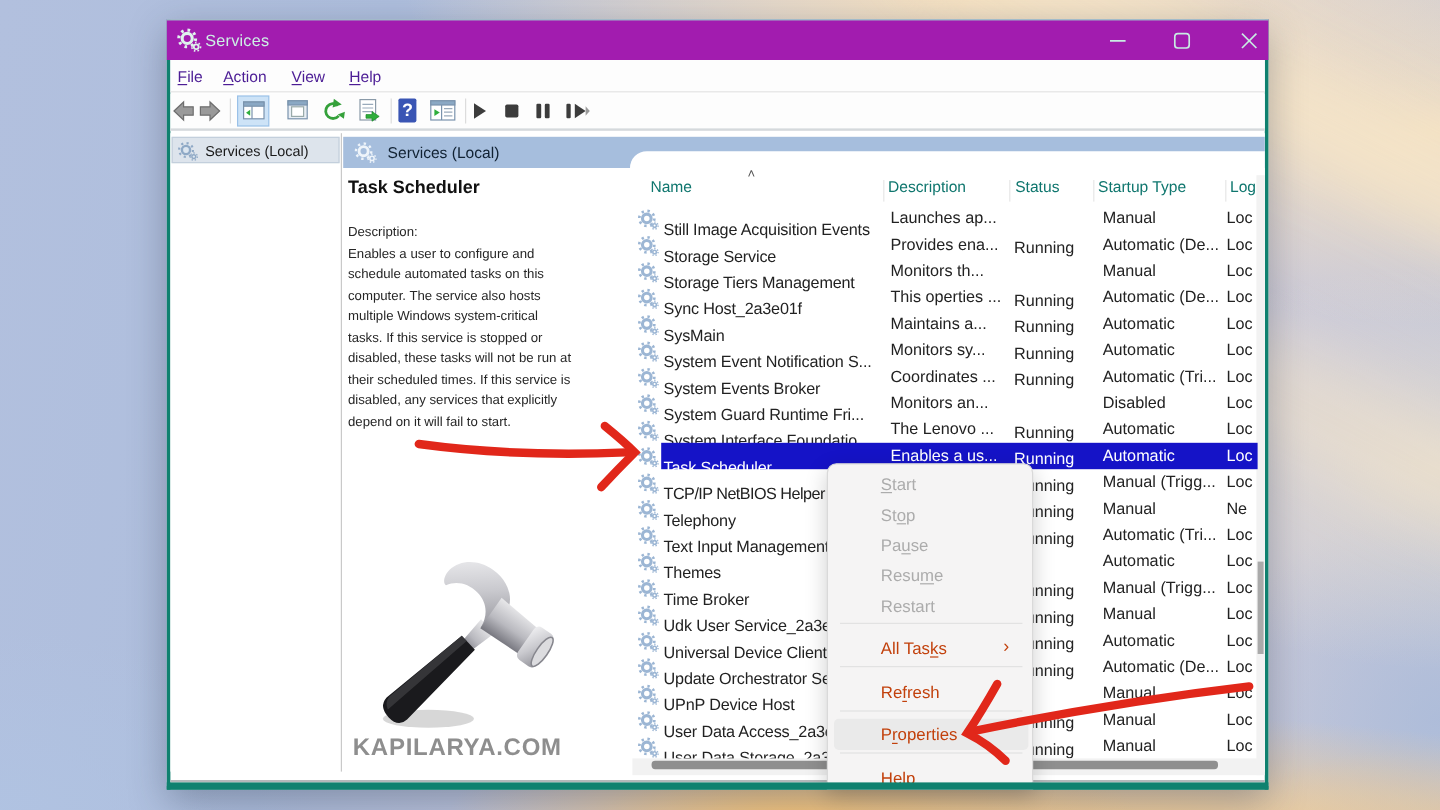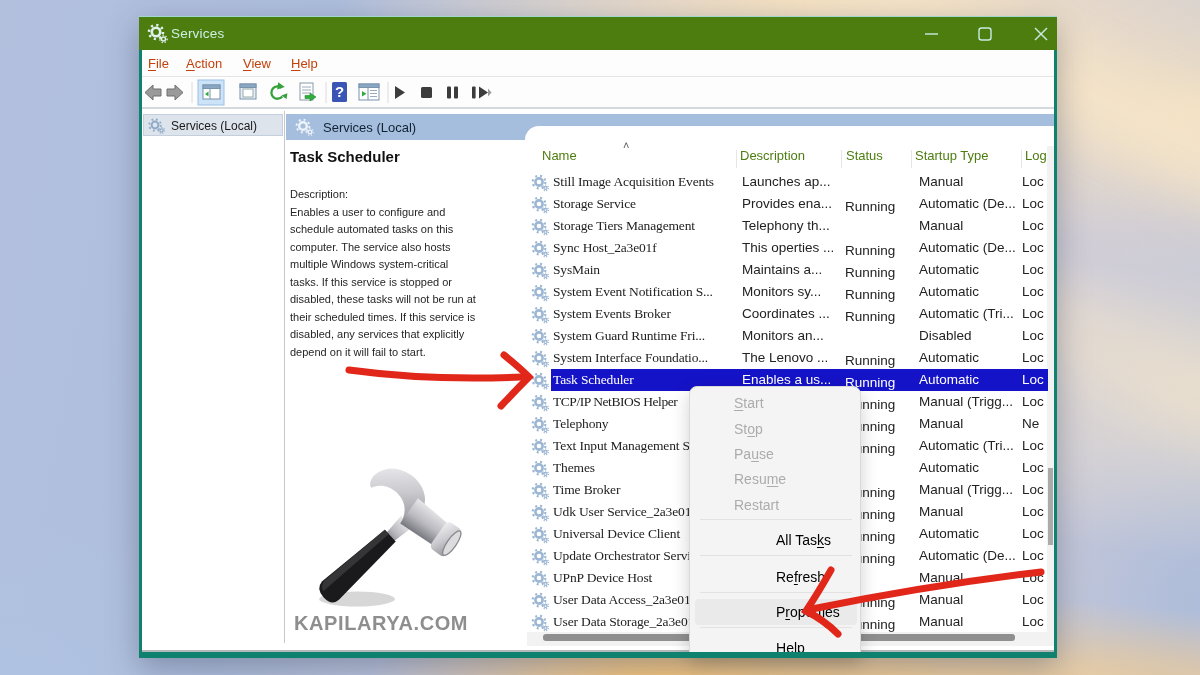--- a/index.html
+++ b/index.html
@@ -15,62 +15,62 @@
       radial-gradient(350px 200px at 0px 675px, rgba(176,195,226,.9), rgba(176,195,226,0) 75%),
       radial-gradient(260px 240px at 1200px 600px, rgba(168,186,218,.75), rgba(168,186,218,0) 75%),
       radial-gradient(220px 70px at 1200px 675px, rgba(236,202,162,.8), rgba(236,202,162,0) 75%),
       linear-gradient(100deg, #b2c0de 0%, #aebedd 25%, #c6c8dc 50%, #d4cfda 75%, #bfc4d8 100%);
   }
   .streak { position:absolute; width:700px; height:80px; background:rgba(247,230,200,.75);
     filter:blur(24px); transform:rotate(27deg); }
   .win { position:absolute; left:139px; top:16px; width:918px; height:642px;
     background:#fff; border:3px solid #0f816f; border-top:none;
     box-shadow:0 10px 30px rgba(40,50,70,.35); }
-  .titlebar { position:absolute; left:-3px; top:0; width:918px; height:34px; background:#4d7c0f;
+  .titlebar { position:absolute; left:-3px; top:0; width:918px; height:34px; background:#a21caf;
     color:#cdf0e5; border-top:1px solid #9fd8cc; }
   .titlebar .ttl { position:absolute; left:32px; top:9px; font-size:13.5px; letter-spacing:.2px; }
   .menubar { position:absolute; left:0; top:34px; width:912px; height:27px; background:#fdfdfd;
-    border-bottom:1px solid #e4e4e4; font-size:13px; color:#c2410c; }
+    border-bottom:1px solid #e4e4e4; font-size:13px; color:#4c1d95; }
   .menubar span { position:absolute; top:6px; }
   .toolbar { position:absolute; left:0; top:62px; width:912px; height:31px; background:#fdfdfd;
     border-bottom:2px solid #d5d9dc; }
   .leftpanel { position:absolute; left:0; top:95px; width:143px; height:532px; background:#fff;
     border-right:1px solid #c9c9c9; }
   .navitem { position:absolute; left:1px; top:3px; width:140px; height:22px; background:#dde4ec;
     border:1px solid #c3cfdc; font-size:12px; color:#1a1a1a; }
   .navitem span { position:absolute; left:27px; top:4px; }
   .main { position:absolute; left:144px; top:95px; width:768px; height:532px; background:#fff; }
   .bluehead { position:absolute; left:0; top:3px; width:768px; height:26px; background:#a6bedd; }
   .bluehead .txt { position:absolute; left:37px; top:6px; font-size:13px; color:#123; }
   .listpanel { position:absolute; left:239px; top:15px; width:529px; height:517px; background:#fff;
     border-top-left-radius:14px; }
   .desc { position:absolute; left:3px; top:29px; width:236px; height:503px; background:#fff; }
   .dtitle { position:absolute; left:1px; top:8px; font-size:15px; font-weight:bold; color:#111; }
   .dtext { position:absolute; left:1px; top:46px; width:234px; font-size:11px; line-height:17.5px; color:#262626; }
-  .colhead { position:absolute; top:22px; font-size:13px; color:#4d7c0f; }
+  .colhead { position:absolute; top:22px; font-size:13px; color:#0f766e; }
   .caret { position:absolute; left:98px; top:13px; font-size:11px; color:#555; }
   .row { position:absolute; left:2px; height:22px; width:521px; font-size:13.5px; color:#222; }
-  .row .c1 { position:absolute; left:26px; top:3px; white-space:nowrap; letter-spacing:-0.15px;font-family:Liberation Serif, serif; }
+  .row .c1 { position:absolute; left:26px; top:13px; white-space:nowrap; letter-spacing:-0.15px; }
   .row .c2 { position:absolute; left:215px; top:3px; white-space:nowrap; }
   .row .c3 { position:absolute; left:318px; top:6px; }
   .row .c4 { position:absolute; left:392px; top:3px; white-space:nowrap; }
   .row .c5 { position:absolute; left:495px; top:3px; }
   .row.sel { color:#fff; }
   .selbg { position:absolute; left:24px; top:0; right:0; bottom:0; background:#1513c7; }
   .row .icon { position:absolute; left:3px; top:2px; }
   .vscroll { position:absolute; right:0; top:20px; width:7px; height:500px; background:#f2f2f2; }
   .vthumb { position:absolute; left:1px; top:322px; width:5px; height:77px; background:#aaa; }
   .hscroll { position:absolute; left:241px; top:521px; width:523px; height:14px; background:#f2f2f2; }
   .hthumb { position:absolute; left:16px; top:2px; width:472px; height:7px; background:#8f8f8f; border-radius:3px; }
   .ctxmenu { position:absolute; left:689px; top:386px; width:172px; height:272px; background:#f5f4f4;
     border:1px solid #d9d9d9; border-radius:8px 8px 0 0; box-shadow:0 6px 18px rgba(0,0,0,.18);
     font-size:14px; overflow:hidden; z-index:5; }
   .mi { position:absolute; left:44px; white-space:nowrap; }
   .mi.dis { color:#acacac; }
-  .mi.en { color:#000000;margin-left:42px; }
+  .mi.en { color:#c2410c; }
   .msep { position:absolute; left:10px; width:152px; height:1px; background:#e2e2e2; }
   .mhl { position:absolute; left:5px; width:162px; height:26px; background:#eaeaea; border-radius:4px; }
   .brand { position:absolute; left:294px; top:612px; font-size:20px; font-weight:bold; color:#8e8e8e;
     letter-spacing:0.6px; z-index:2; }
   u { text-decoration:underline; text-underline-offset:2px; }
 </style>
 </head>
 <body>
 <div class="bg">
     <div class="streak" style="left:740px;top:55px"></div>
@@ -238,21 +238,21 @@
         <div class="row" style="top:89px">
           <svg class="icon" width="20" height="19" viewBox="0 0 20 19">
             <g stroke="#9cb6d4" fill="none">
               <circle cx="9" cy="9" r="3.6" stroke-width="2.6"></circle>
               <circle cx="9" cy="9" r="6.3" stroke-width="2.2" stroke-dasharray="2 3"></circle>
               <circle cx="15.5" cy="15" r="1.5" stroke-width="1.3"></circle>
               <circle cx="15.5" cy="15" r="2.9" stroke-width="1.2" stroke-dasharray="1.1 1.5"></circle>
             </g>
           </svg>
           <span class="c1">Storage Tiers Management</span>
-          <span class="c2">Telephony th...</span>
+          <span class="c2">Monitors th...</span>
           <span class="c3"></span>
           <span class="c4">Manual</span>
           <span class="c5">Loc</span>
         </div>
         <div class="row" style="top:111px">
           <svg class="icon" width="20" height="19" viewBox="0 0 20 19">
             <g stroke="#9cb6d4" fill="none">
               <circle cx="9" cy="9" r="3.6" stroke-width="2.6"></circle>
               <circle cx="9" cy="9" r="6.3" stroke-width="2.2" stroke-dasharray="2 3"></circle>
               <circle cx="15.5" cy="15" r="1.5" stroke-width="1.3"></circle>

